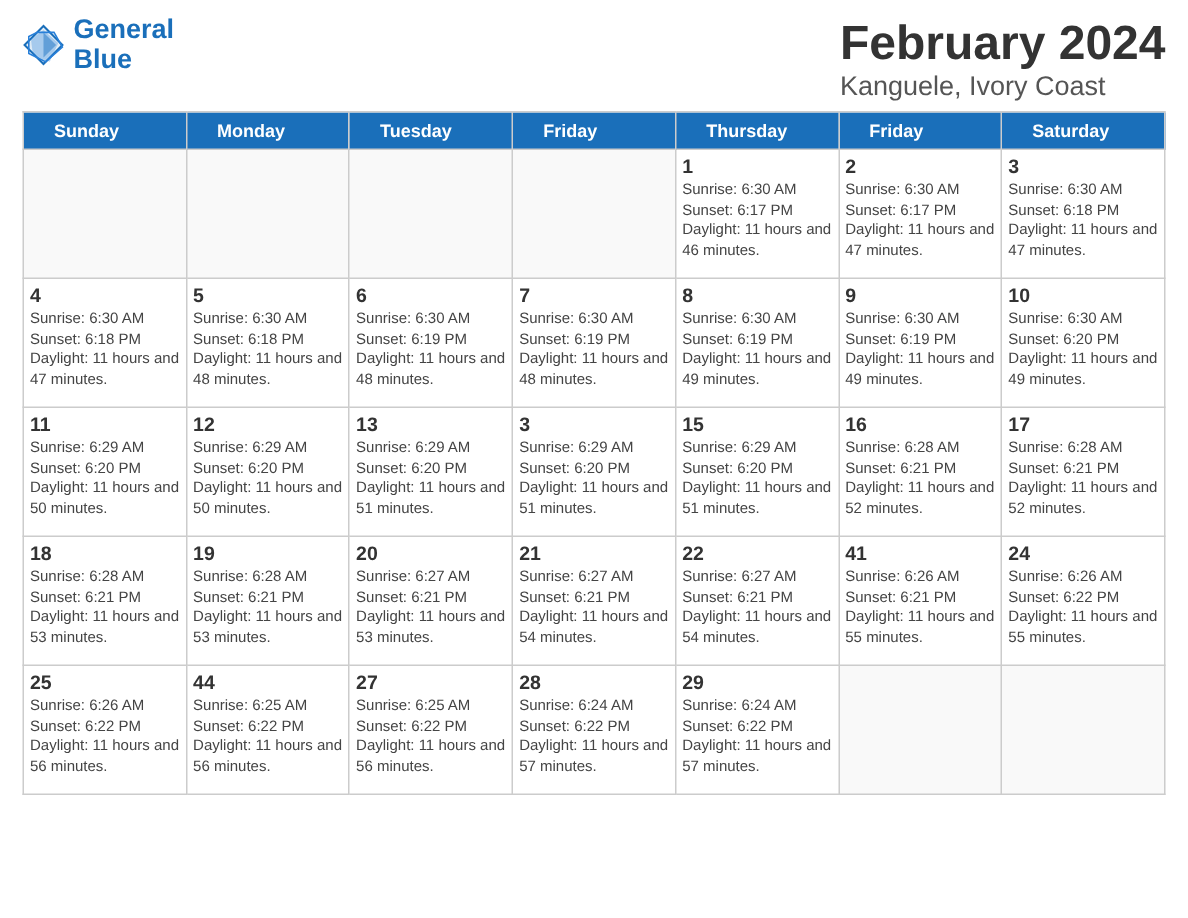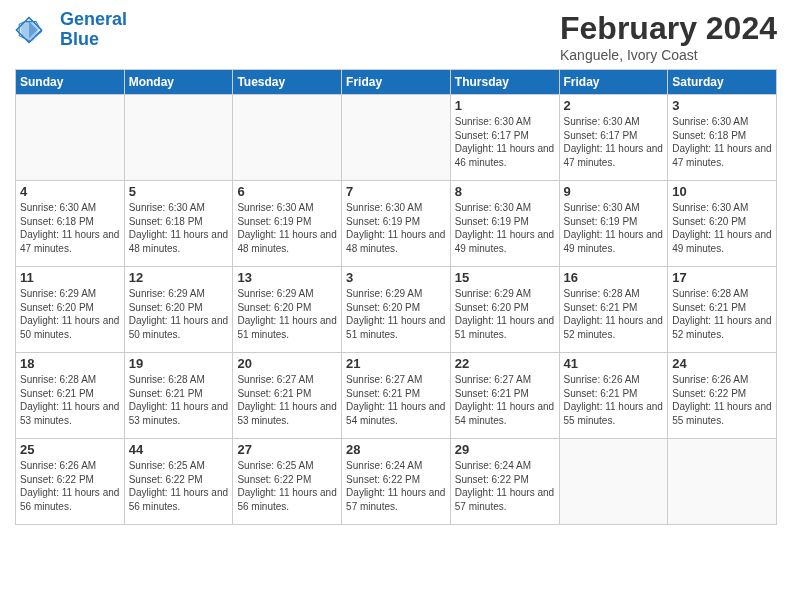--- a/index.html
+++ b/index.html
@@ -17,21 +17,21 @@
     }
     .header {
       display: flex;
       justify-content: space-between;
       align-items: flex-start;
       margin-bottom: 6px;
     }
     .logo {
       display: flex;
       align-items: center;
-      gap: 17px;
+      gap: 6px;
     }
     .logo-text {
       font-size: 18px;
       font-weight: bold;
       color: #333;
       line-height: 1.1;
     }
     .logo-text span {
       color: #1a6fba;
     }
@@ -40,34 +40,34 @@
       height: 28px;
     }
     .title-block {
     }
     .main-title {
       font-size: 32px;
       font-weight: bold;
       color: #333;
     }
     .subtitle {
-      font-size: 14px;
+      font-size: 18px;
       color: #555;
     }
     .calendar {
       width: 100%;
       border-collapse: collapse;
       table-layout: fixed;
     }
     .calendar th {
       background-color: #1a6fba;
       color: white;
       font-size: 12px;
       font-weight: bold;
-      padding: 5px 4px;
+      padding: 5px 20px;
       text-align: left;
       border: 1px solid #ccc;
     }
     .calendar td {
       border: 1px solid #ccc;
       vertical-align: top;
       padding: 3px 4px;
       font-size: 9.5px;
       color: #333;
       height: 86px;

